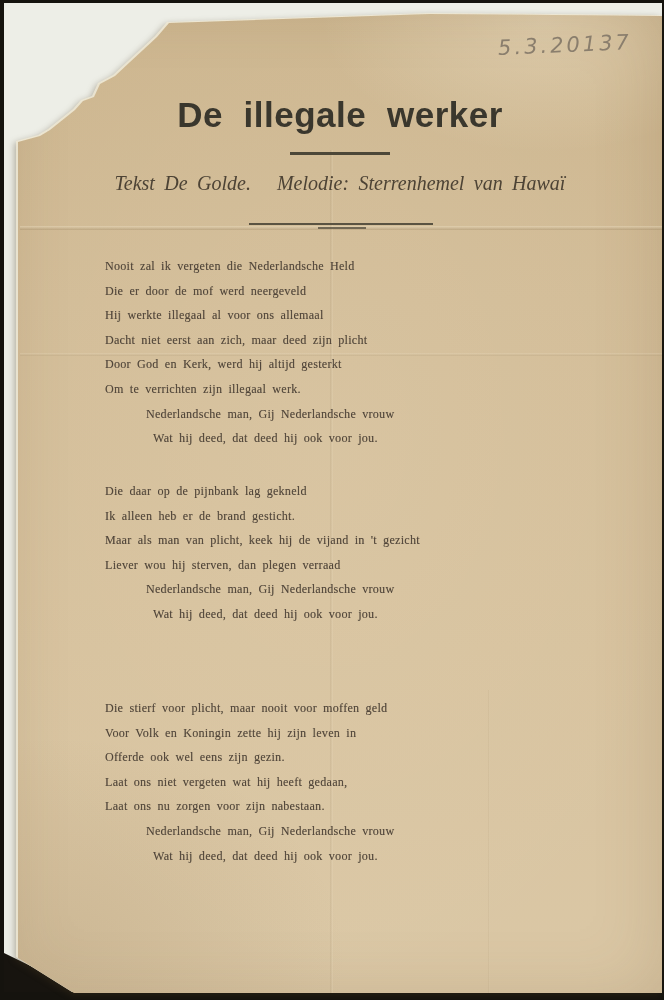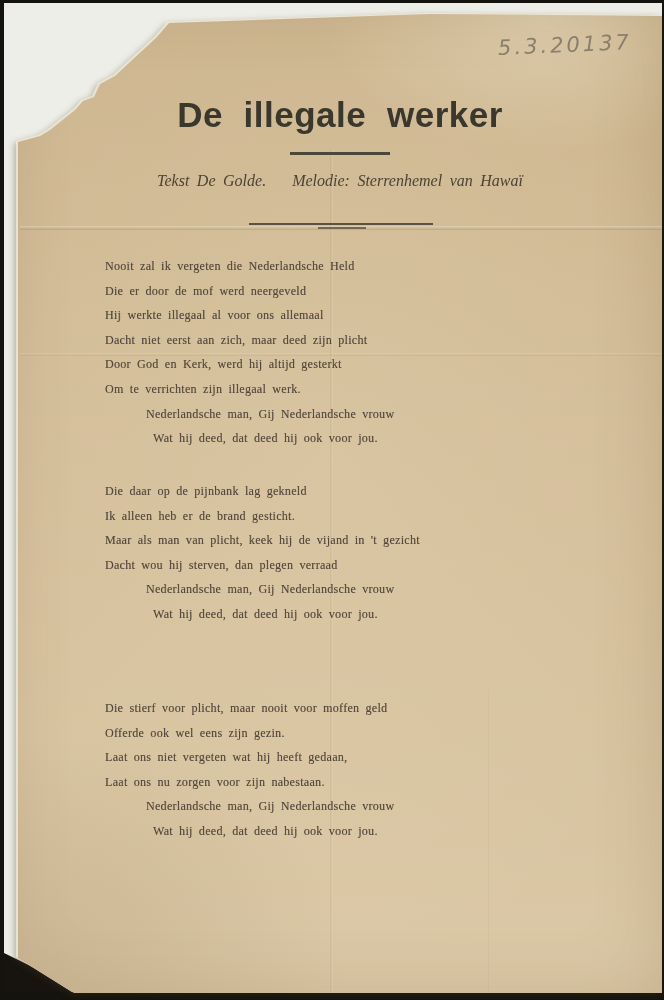--- a/index.html
+++ b/index.html
@@ -96,21 +96,21 @@
     position: absolute;
     left: 290px; top: 152px;
     width: 100px; height: 3px;
     background: #4c4738;
   }
   .credits {
     position: absolute;
     left: 16px; right: 0; top: 172px;
     text-align: center;
     font-style: italic;
-    font-size: 16px;
+    font-size: 20px;
     word-spacing: 0.22em;
     color: #4d4335;
     white-space: nowrap;
   }
   .credits .sep { display: inline-block; width: 26px; }
   .section-rule {
     position: absolute;
     left: 249px; top: 223px;
     width: 184px; height: 2px;
     background: #5a5342;
@@ -174,27 +174,28 @@
         <p class="line">Door God en Kerk, werd hij altijd gesterkt</p>
         <p class="line">Om te verrichten zijn illegaal werk.</p>
         <p class="line chorus">Nederlandsche man, Gij Nederlandsche vrouw</p>
         <p class="line chorus">Wat hij deed, dat deed hij ook voor jou.</p>
       </div>
 
       <div class="stanza s2">
         <p class="line">Die daar op de pijnbank lag gekneld</p>
         <p class="line">Ik alleen heb er de brand gesticht.</p>
         <p class="line">Maar als man van plicht, keek hij de vijand in 't gezicht</p>
-        <p class="line">Dacht wou hij sterven, dan plegen verraad</p>
+        <p class="line">Liever wou hij sterven, dan plegen verraad</p>
         <p class="line chorus">Nederlandsche man, Gij Nederlandsche vrouw</p>
         <p class="line chorus">Wat hij deed, dat deed hij ook voor jou.</p>
       </div>
 
       <div class="stanza s3">
         <p class="line">Die stierf voor plicht, maar nooit voor moffen geld</p>
+        <p class="line">Voor Volk en Koningin zette hij zijn leven in</p>
         <p class="line">Offerde ook wel eens zijn gezin.</p>
         <p class="line">Laat ons niet vergeten wat hij heeft gedaan,</p>
         <p class="line">Laat ons nu zorgen voor zijn nabestaan.</p>
         <p class="line chorus">Nederlandsche man, Gij Nederlandsche vrouw</p>
         <p class="line chorus">Wat hij deed, dat deed hij ook voor jou.</p>
       </div>
 
     </div>
   </div>
 </div>

